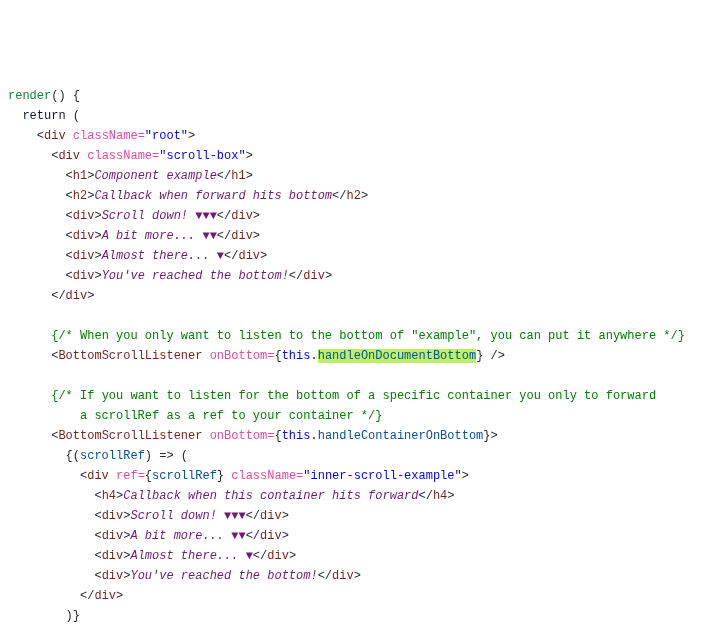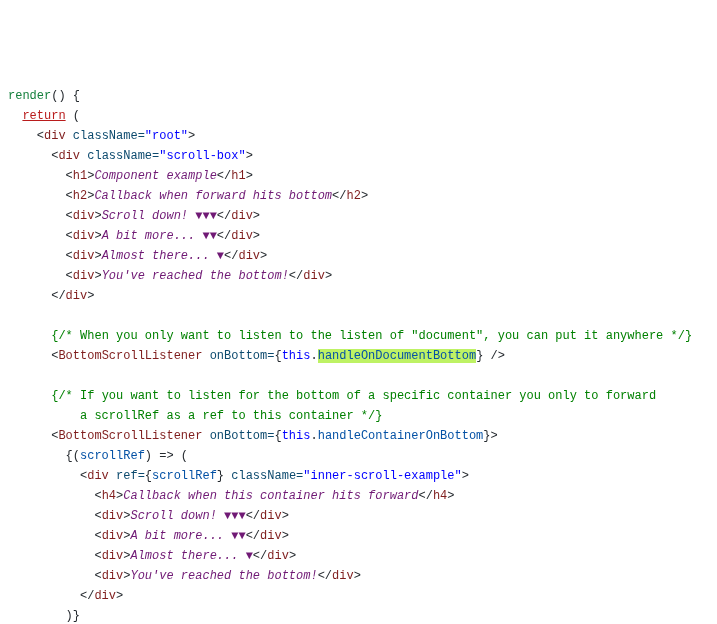--- a/index.html
+++ b/index.html
@@ -8,25 +8,25 @@
     background: #ffffff;
     font-family: Consolas, "Courier New", monospace;
     font-size: 12px;
     line-height: 20px;
     color: #24292e;
     white-space: pre;
   }
   .code-block {
     display: block;
   }
-  .tok-keyword { color: #b91c1c; text-decoration: underline; }           
+  .tok-keyword { color: #0f172a; }           
   .tok-fn      { color: #15803d; }           
   .tok-tag     { color: #7f1d1d; }           
   .tok-punct   { color: #24292e; }           
-  .tok-attr    { color: #0c4a6e; }           
+  .tok-attr    { color: #ec4899; }           
   .tok-string  { color: #0000ff; }           
   .tok-text    { color: #701a75; font-style: italic; }           
   .tok-comment { color: #008000; }           
   .tok-expr    { color: #0451a5; }           
   .tok-this    { color: #0000ff; text-align: right; }           
   .hl          { background: #bef264; }      
 </style>
 </head>
 <body>
 
@@ -37,25 +37,25 @@
 <span class="tok-punct">    &lt;</span><span class="tok-tag">div</span><span class="tok-punct"> </span><span class="tok-attr">className=</span><span class="tok-string">"root"</span><span class="tok-punct">&gt;</span>
 <span class="tok-punct">      &lt;</span><span class="tok-tag">div</span><span class="tok-punct"> </span><span class="tok-attr">className=</span><span class="tok-string">"scroll-box"</span><span class="tok-punct">&gt;</span>
 <span class="tok-punct">        &lt;</span><span class="tok-tag">h1</span><span class="tok-punct">&gt;</span><span class="tok-text">Component example</span><span class="tok-punct">&lt;/</span><span class="tok-tag">h1</span><span class="tok-punct">&gt;</span>
 <span class="tok-punct">        &lt;</span><span class="tok-tag">h2</span><span class="tok-punct">&gt;</span><span class="tok-text">Callback when forward hits bottom</span><span class="tok-punct">&lt;/</span><span class="tok-tag">h2</span><span class="tok-punct">&gt;</span>
 <span class="tok-punct">        &lt;</span><span class="tok-tag">div</span><span class="tok-punct">&gt;</span><span class="tok-text">Scroll down! ▼▼▼</span><span class="tok-punct">&lt;/</span><span class="tok-tag">div</span><span class="tok-punct">&gt;</span>
 <span class="tok-punct">        &lt;</span><span class="tok-tag">div</span><span class="tok-punct">&gt;</span><span class="tok-text">A bit more... ▼▼</span><span class="tok-punct">&lt;/</span><span class="tok-tag">div</span><span class="tok-punct">&gt;</span>
 <span class="tok-punct">        &lt;</span><span class="tok-tag">div</span><span class="tok-punct">&gt;</span><span class="tok-text">Almost there... ▼</span><span class="tok-punct">&lt;/</span><span class="tok-tag">div</span><span class="tok-punct">&gt;</span>
 <span class="tok-punct">        &lt;</span><span class="tok-tag">div</span><span class="tok-punct">&gt;</span><span class="tok-text">You've reached the bottom!</span><span class="tok-punct">&lt;/</span><span class="tok-tag">div</span><span class="tok-punct">&gt;</span>
 <span class="tok-punct">      &lt;/</span><span class="tok-tag">div</span><span class="tok-punct">&gt;</span>
 
-      <span class="tok-comment">{/* When you only want to listen to the listen of "document", you can put it anywhere */}</span>
+      <span class="tok-comment">{/* When you only want to listen to the bottom of "example", you can put it anywhere */}</span>
 <span class="tok-punct">      &lt;</span><span class="tok-tag">BottomScrollListener</span><span class="tok-punct"> </span><span class="tok-attr">onBottom=</span><span class="tok-punct">{</span><span class="tok-this">this</span><span class="tok-punct">.</span><span class="tok-expr hl">handleOnDocumentBottom</span><span class="tok-punct">}</span><span class="tok-punct"> /&gt;</span>
 
       <span class="tok-comment">{/* If you want to listen for the bottom of a specific container you only to forward</span>
-<span class="tok-comment">          a scrollRef as a ref to this container */}</span>
+<span class="tok-comment">          a scrollRef as a ref to your container */}</span>
 <span class="tok-punct">      &lt;</span><span class="tok-tag">BottomScrollListener</span><span class="tok-punct"> </span><span class="tok-attr">onBottom=</span><span class="tok-punct">{</span><span class="tok-this">this</span><span class="tok-punct">.</span><span class="tok-expr">handleContainerOnBottom</span><span class="tok-punct">}</span><span class="tok-punct">&gt;</span>
 <span class="tok-punct">        {(</span><span class="tok-expr">scrollRef</span><span class="tok-punct">) =&gt; (</span>
 <span class="tok-punct">          &lt;</span><span class="tok-tag">div</span><span class="tok-punct"> </span><span class="tok-attr">ref=</span><span class="tok-punct">{</span><span class="tok-expr">scrollRef</span><span class="tok-punct">}</span><span class="tok-punct"> </span><span class="tok-attr">className=</span><span class="tok-string">"inner-scroll-example"</span><span class="tok-punct">&gt;</span>
 <span class="tok-punct">            &lt;</span><span class="tok-tag">h4</span><span class="tok-punct">&gt;</span><span class="tok-text">Callback when this container hits forward</span><span class="tok-punct">&lt;/</span><span class="tok-tag">h4</span><span class="tok-punct">&gt;</span>
 <span class="tok-punct">            &lt;</span><span class="tok-tag">div</span><span class="tok-punct">&gt;</span><span class="tok-text">Scroll down! ▼▼▼</span><span class="tok-punct">&lt;/</span><span class="tok-tag">div</span><span class="tok-punct">&gt;</span>
 <span class="tok-punct">            &lt;</span><span class="tok-tag">div</span><span class="tok-punct">&gt;</span><span class="tok-text">A bit more... ▼▼</span><span class="tok-punct">&lt;/</span><span class="tok-tag">div</span><span class="tok-punct">&gt;</span>
 <span class="tok-punct">            &lt;</span><span class="tok-tag">div</span><span class="tok-punct">&gt;</span><span class="tok-text">Almost there... ▼</span><span class="tok-punct">&lt;/</span><span class="tok-tag">div</span><span class="tok-punct">&gt;</span>
 <span class="tok-punct">            &lt;</span><span class="tok-tag">div</span><span class="tok-punct">&gt;</span><span class="tok-text">You've reached the bottom!</span><span class="tok-punct">&lt;/</span><span class="tok-tag">div</span><span class="tok-punct">&gt;</span>
 <span class="tok-punct">          &lt;/</span><span class="tok-tag">div</span><span class="tok-punct">&gt;</span>
 <span class="tok-punct">        )}</span>

